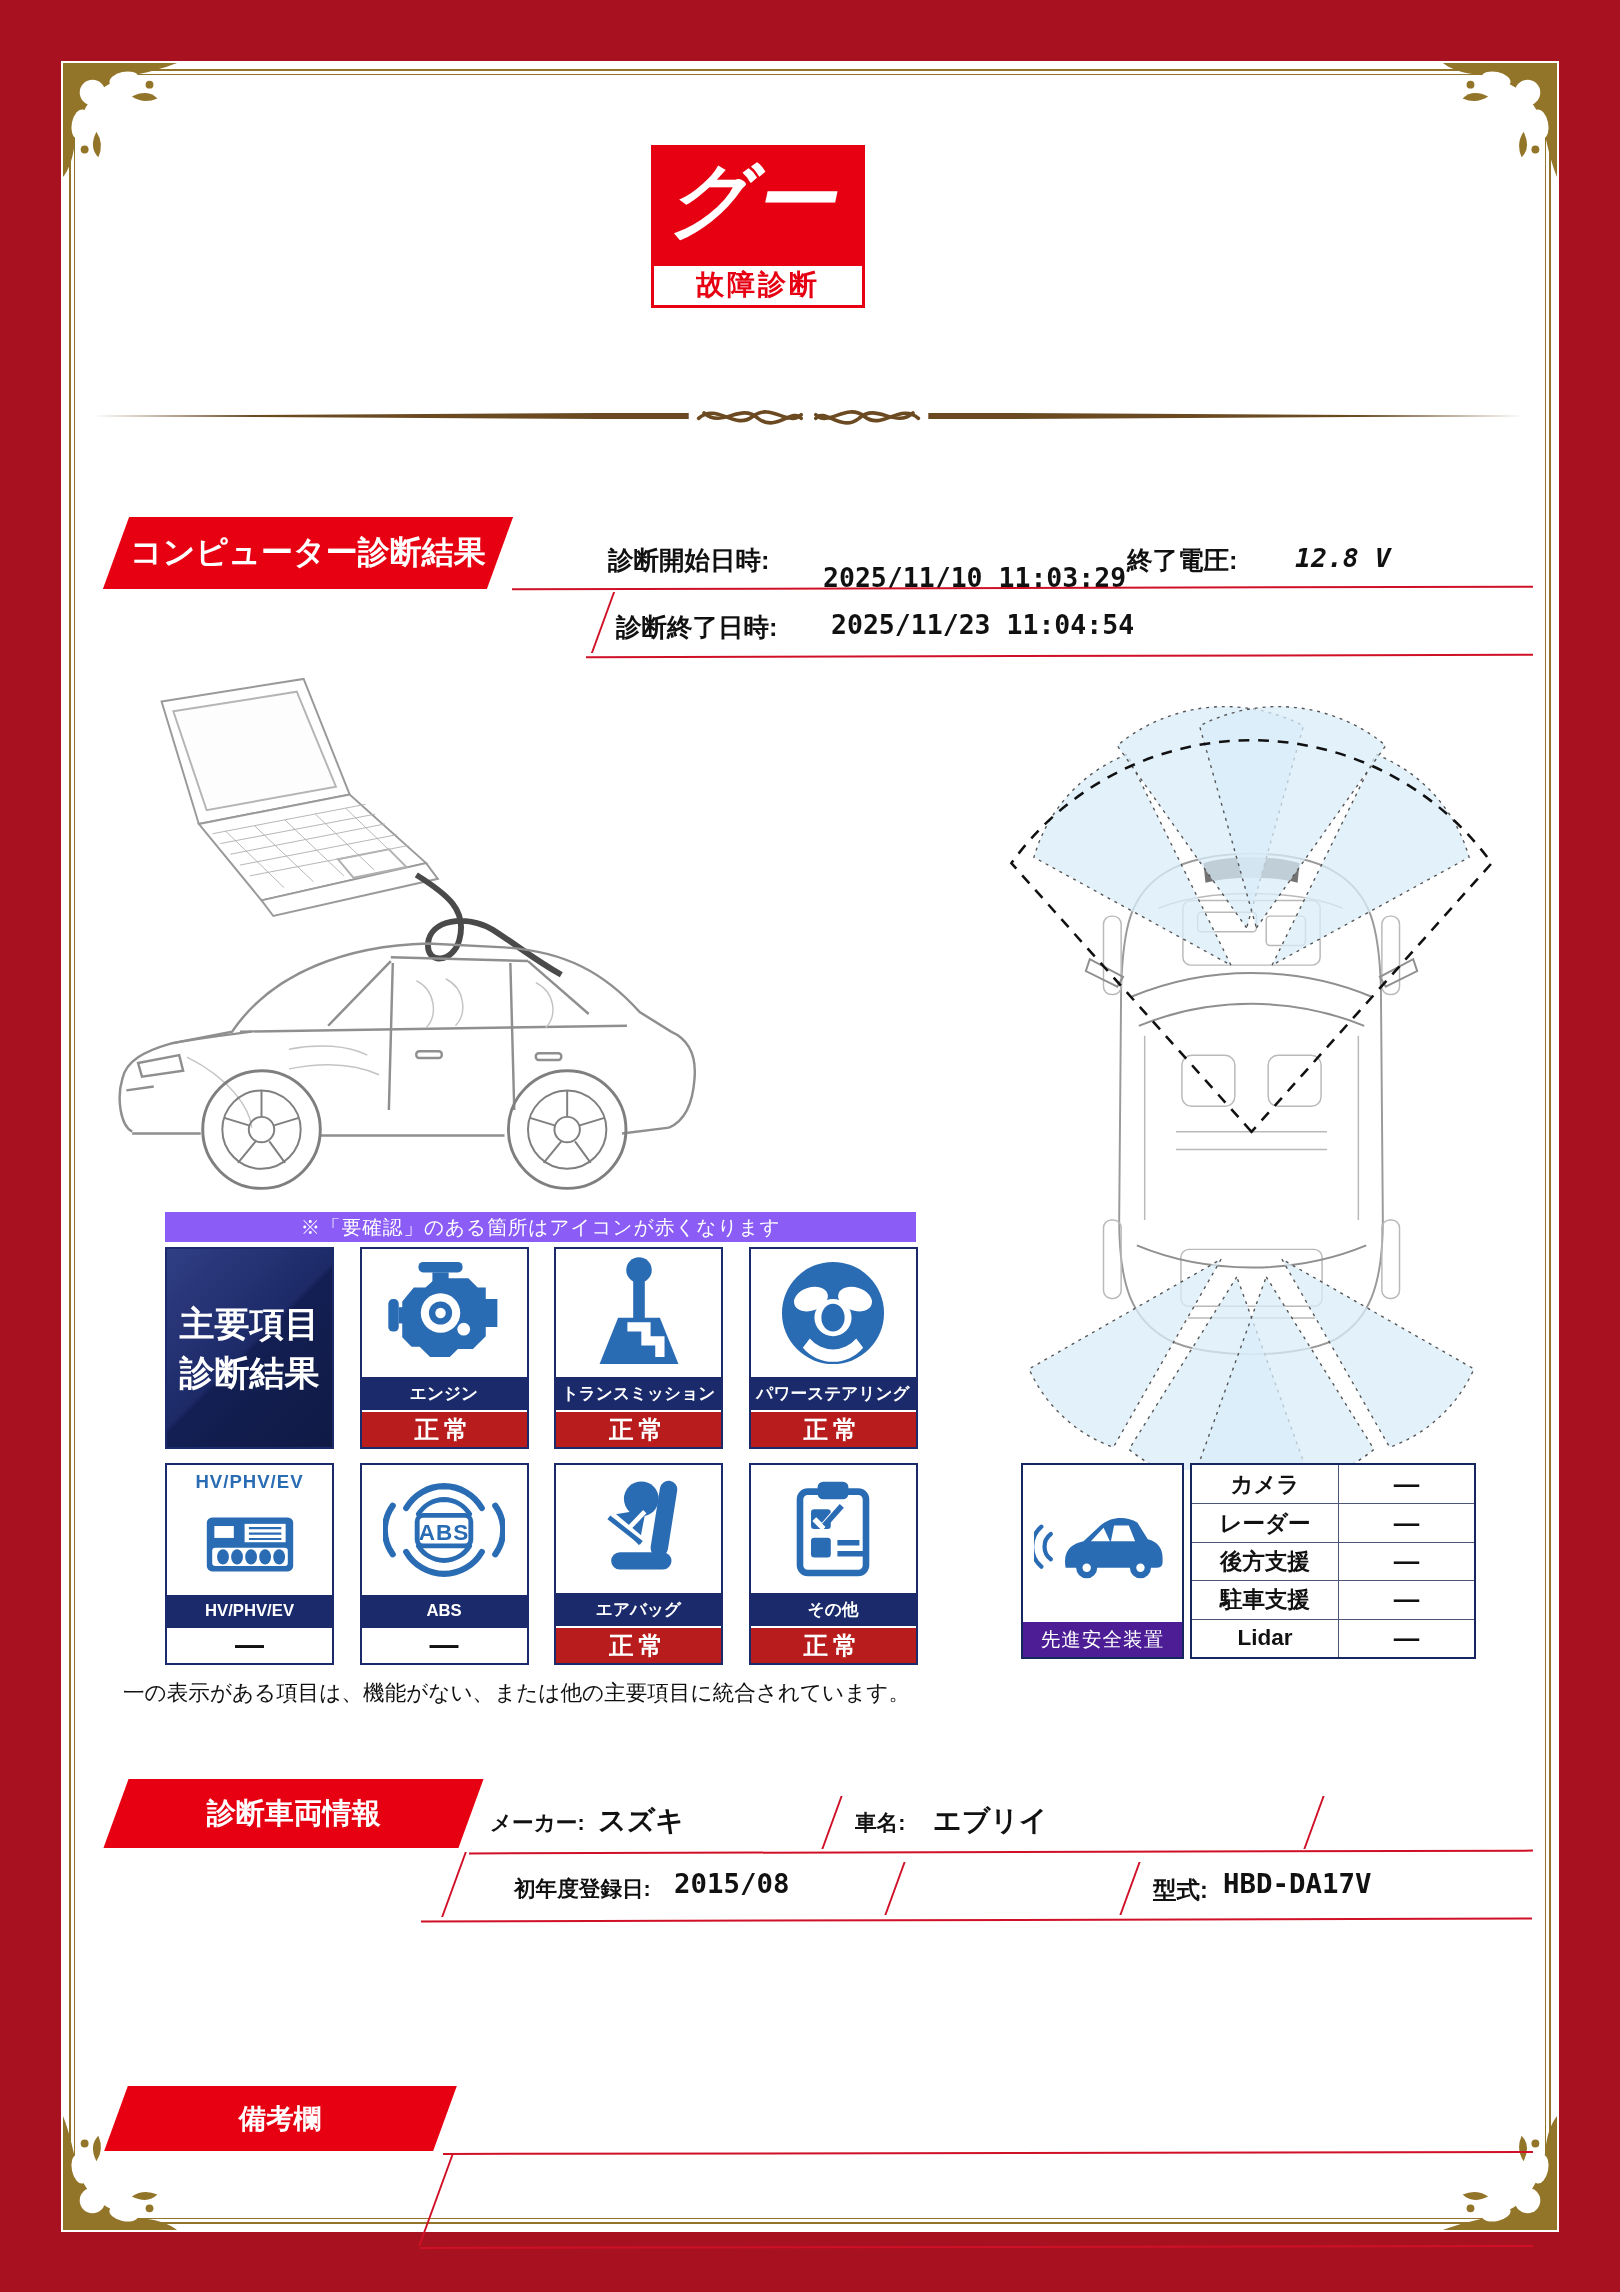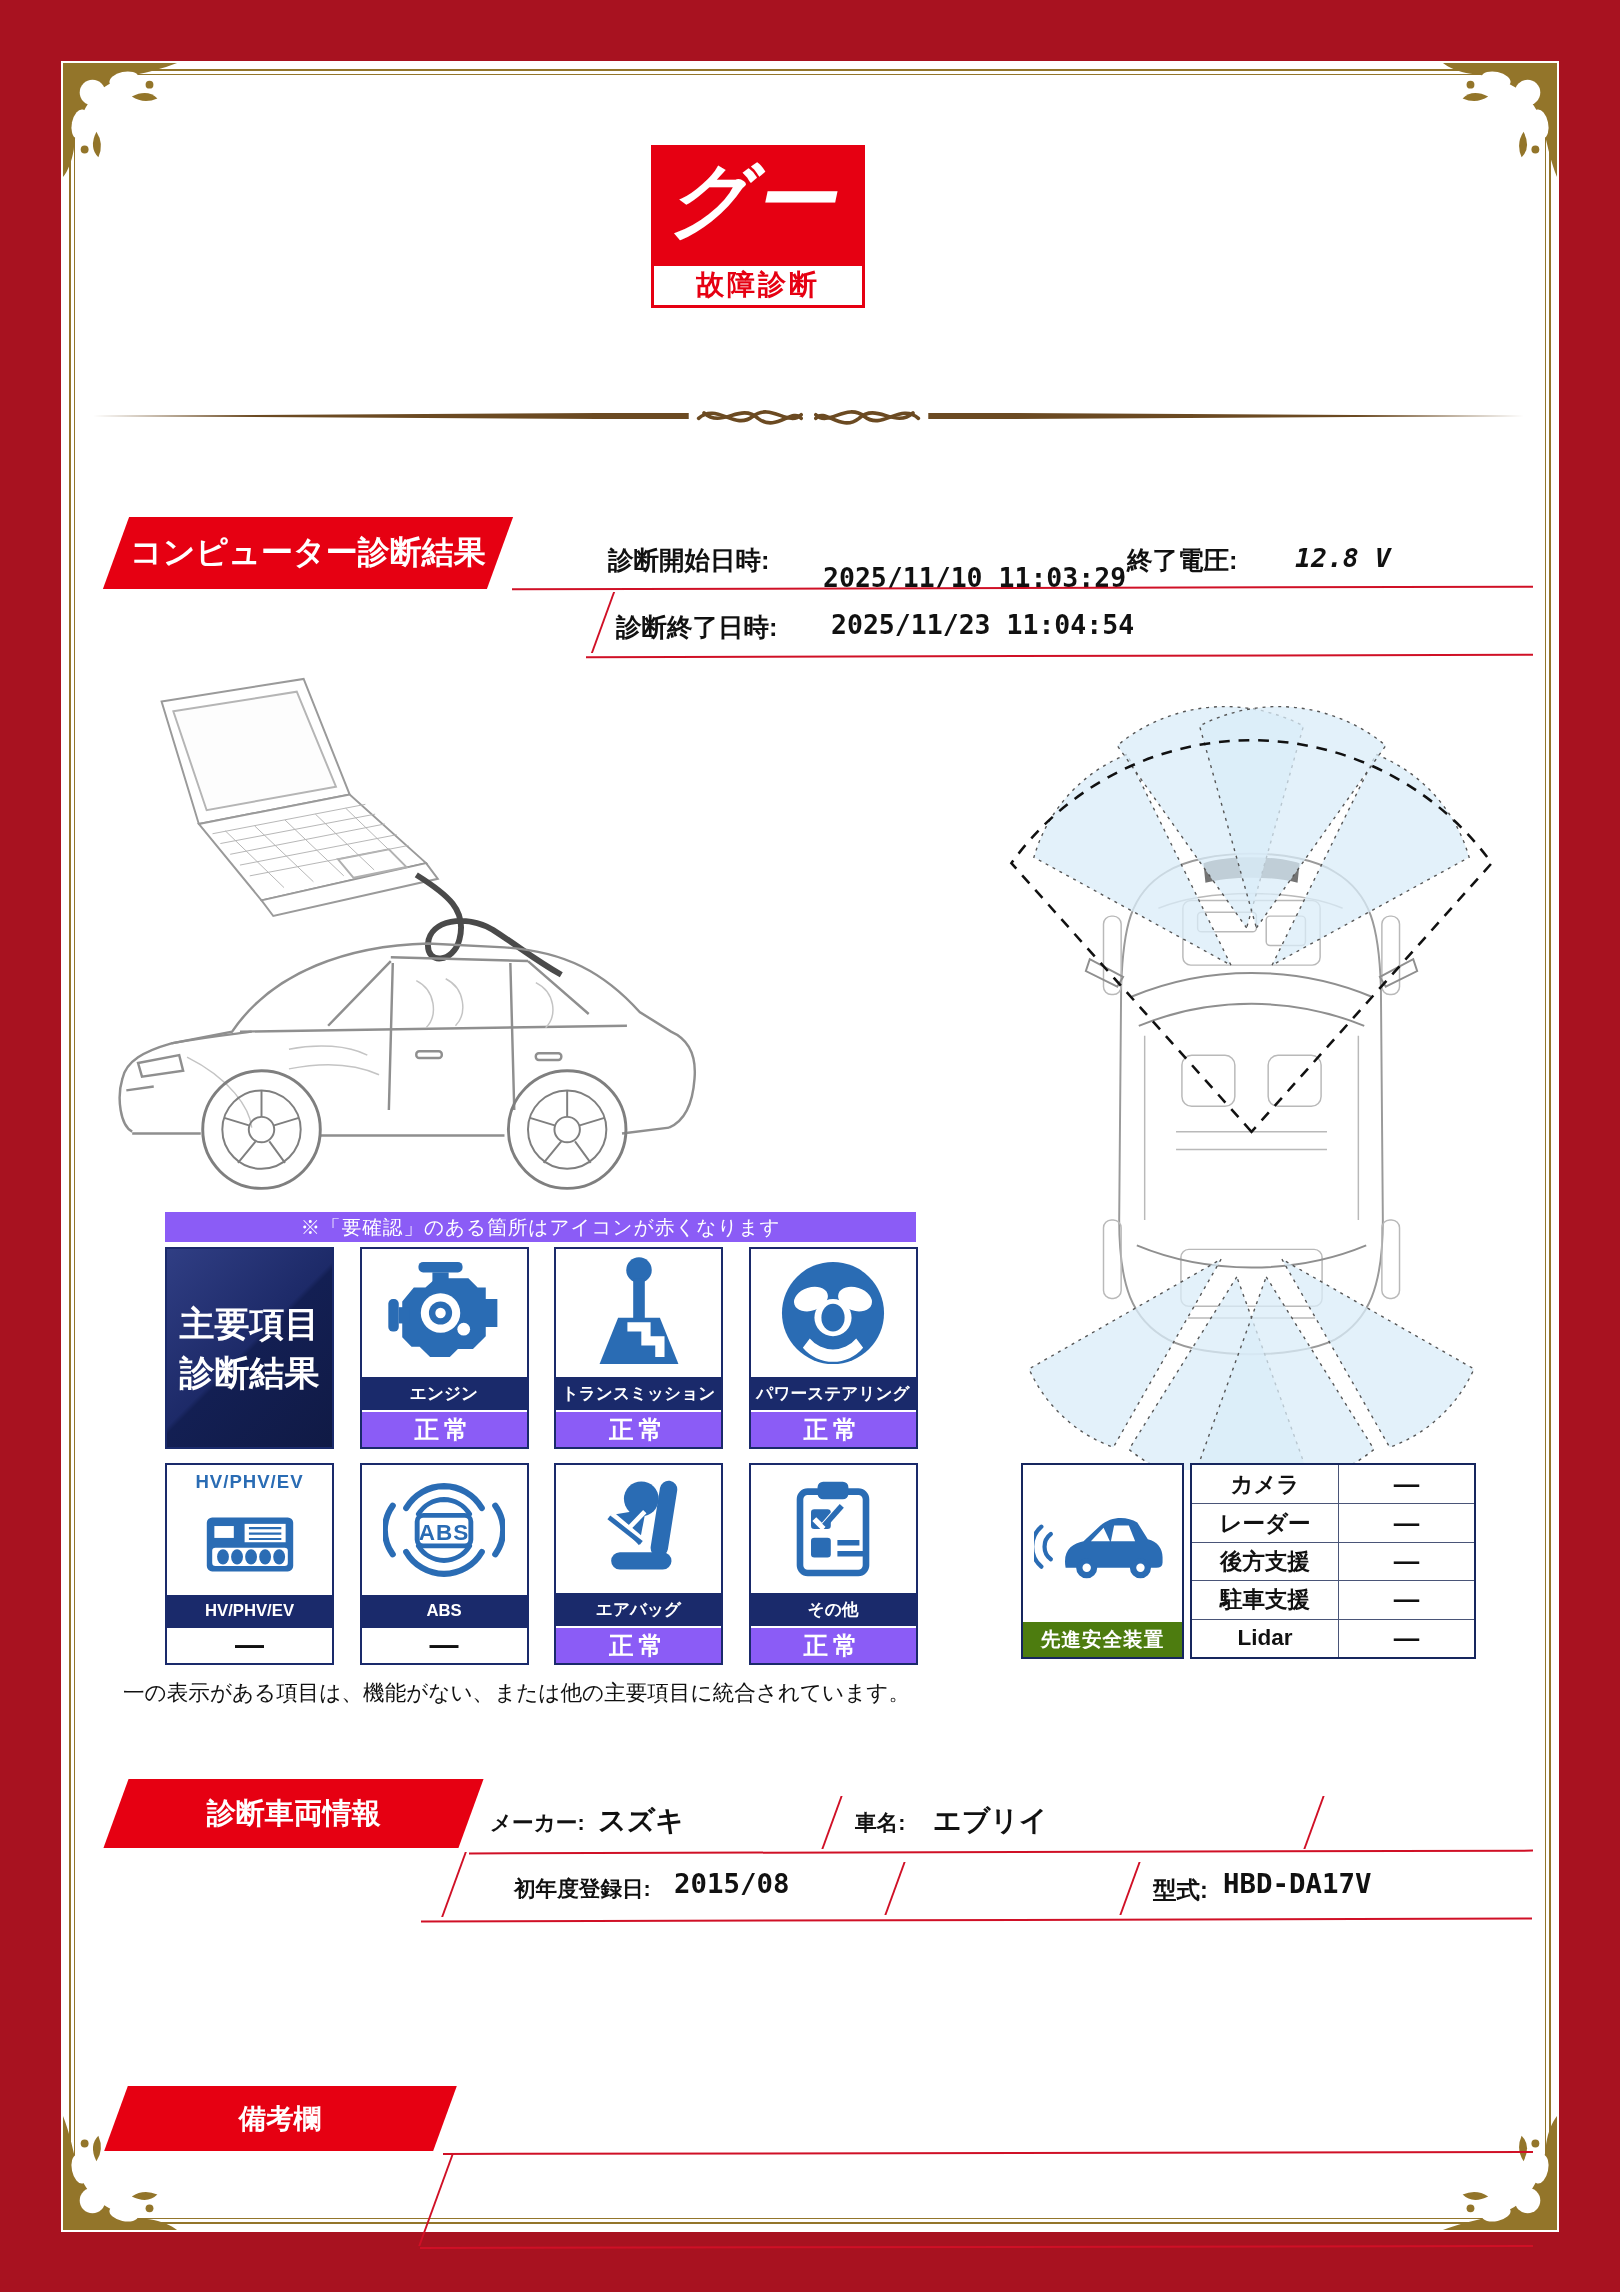--- a/index.html
+++ b/index.html
@@ -45,35 +45,35 @@
   .notice{position:absolute;left:165px;top:1212px;width:751px;height:30px;background:#8b5cf6;color:#fff;
     display:flex;align-items:center;justify-content:center;font-size:19.6px;font-weight:normal;letter-spacing:1px;}
 
   
   .grid{position:absolute;left:165px;top:1247px;display:grid;grid-template-columns:repeat(4,169px);grid-auto-rows:202px;column-gap:25.5px;row-gap:13.7px;}
   .cell{border:2px solid #1a2a6b;background:#fff;display:flex;flex-direction:column;box-sizing:border-box;}
   .cell .icon-area{flex:1;position:relative;display:flex;align-items:center;justify-content:center;overflow:hidden;}
   .cell .label-bar{height:33px;background:#1a2a6b;color:#fff;display:flex;align-items:center;justify-content:center;
     font-size:16.7px;font-weight:bold;white-space:nowrap;}
   .cell .status-bar{height:35px;display:flex;align-items:center;justify-content:center;font-weight:bold;}
-  .status-ok{background:#8b5cf6;color:#fff;border-top:2.9px solid #fff;font-size:24.5px;letter-spacing:4.9px;}
+  .status-ok{background:#b91c1c;color:#fff;border-top:2.9px solid #fff;font-size:24.5px;letter-spacing:4.9px;}
   .status-none{background:#fff;color:#111;font-size:29px;}
   .head-cell{background:linear-gradient(135deg,#303e84 0%,#1d2a68 49%,#131f53 51%,#101a45 100%);
     border:2px solid #1a2a6b;display:flex;align-items:center;justify-content:center;text-align:center;
     color:#fff;font-size:35px;font-weight:bold;line-height:1.4;}
   .icon-caption{position:absolute;top:5.9px;left:0;right:0;text-align:center;color:#2a6cb4;font-size:18.6px;font-weight:bold;letter-spacing:1px;}
   .abs-overlay{position:absolute;left:0;right:0;top:55px;text-align:center;color:#2a6cb4;font-size:22.5px;font-weight:bold;letter-spacing:1px;}
   .footnote{position:absolute;left:123px;top:1678px;font-size:21.6px;color:#111;}
 
   
   .safety-left{position:absolute;left:1021px;top:1463px;width:163px;height:196px;border:2.9px solid #16265e;
     box-sizing:border-box;display:flex;flex-direction:column;background:#fff;}
   .safety-left .icon-wrap{flex:1;display:flex;align-items:center;justify-content:center;}
-  .safety-caption{height:35px;background:#4d7c0f;color:#fff;display:flex;align-items:center;justify-content:center;
-    font-size:19.6px;font-weight:bold;letter-spacing:1px;}
+  .safety-caption{height:35px;background:#4c1d95;color:#fff;display:flex;align-items:center;justify-content:center;
+    font-size:19.6px;font-weight:normal;letter-spacing:1px;}
   .safety-table{position:absolute;left:1190px;top:1463px;width:286px;height:196px;border:2.9px solid #16265e;
     box-sizing:border-box;display:grid;grid-template-rows:repeat(5,1fr);background:#fff;}
   .safety-row{display:grid;grid-template-columns:147px 1fr;border-top:1px solid #4a5578;}
   .safety-row:first-child{border-top:none;}
   .safety-row .lab{display:flex;align-items:center;justify-content:center;font-size:22.5px;font-weight:bold;color:#111;border-right:1px solid #4a5578;}
   .safety-row .val{display:flex;align-items:center;justify-content:center;font-size:25.5px;font-weight:bold;color:#111;}
 
   .field-label{position:absolute;font-size:21.6px;font-weight:bold;color:#111;white-space:nowrap;}
   .field-value{position:absolute;font-size:28px;font-weight:bold;color:#111;white-space:nowrap;}
   .field-value.mono{font-family:"DejaVu Sans Mono",monospace;font-size:27.4px;}

